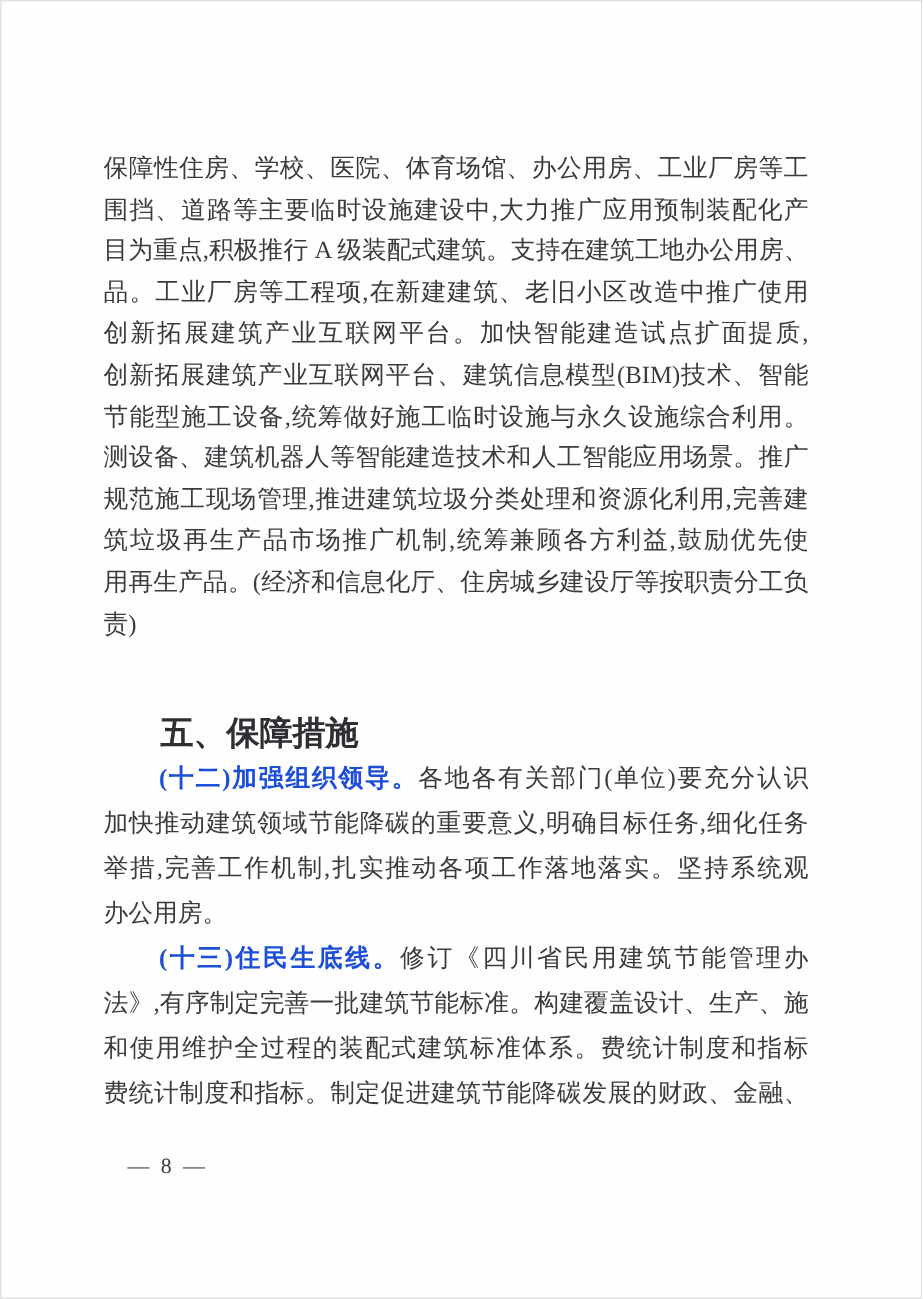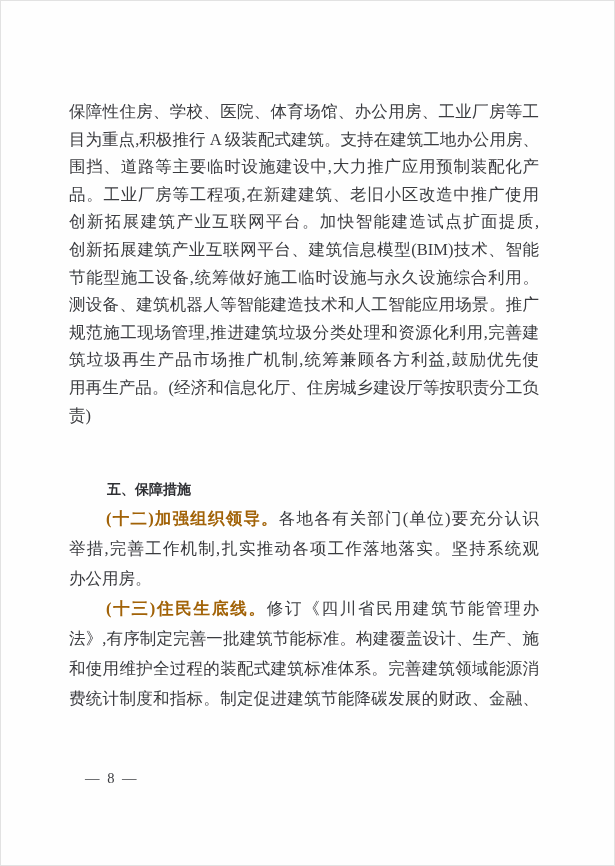--- a/index.html
+++ b/index.html
@@ -29,69 +29,70 @@
   }
   .p1 .line { height: 27.6px; line-height: 27.6px; }
   .sec2 .line { height: 30px; line-height: 30px; }
   .line.last { text-align-last: left; }
   .indent { text-indent: 37px; }
   .heading {
     margin-top: 45px;
     height: 30px;
     line-height: 30px;
     padding-left: 38px;
-    font-size: 14px;
+    font-size: 22px;
     font-weight: 700;
     color: #2e2f33;
     font-family: "Liberation Sans", "DejaVu Sans", sans-serif;
     text-align: center;
     text-align-last: left;
   }
-  .lead { font-weight: 700; color: #a16207; }
+  .lead { font-weight: 700; color: #1d4ed8; }
   .page-num {
     position: absolute;
     left: 84px;
     top: 769px;
     font-size: 14.5px;
     letter-spacing: 2px;
     color: #3a3b3f;
   }
 </style>
 </head>
 <body>
 
 <div class="page">
   <div class="text-col">
 
     <div class="p1">
       <div class="line">保障性住房、学校、医院、体育场馆、办公用房、工业厂房等工程项</div>
+      <div class="line">围挡、道路等主要临时设施建设中,大力推广应用预制装配化产</div>
       <div class="line">目为重点,积极推行 A 级装配式建筑。支持在建筑工地办公用房、</div>
-      <div class="line">围挡、道路等主要临时设施建设中,大力推广应用预制装配化产</div>
       <div class="line">品。工业厂房等工程项,在新建建筑、老旧小区改造中推广使用</div>
       <div class="line">创新拓展建筑产业互联网平台。加快智能建造试点扩面提质,</div>
       <div class="line">创新拓展建筑产业互联网平台、建筑信息模型(BIM)技术、智能监</div>
       <div class="line">节能型施工设备,统筹做好施工临时设施与永久设施综合利用。</div>
       <div class="line">测设备、建筑机器人等智能建造技术和人工智能应用场景。推广</div>
       <div class="line">规范施工现场管理,推进建筑垃圾分类处理和资源化利用,完善建</div>
       <div class="line">筑垃圾再生产品市场推广机制,统筹兼顾各方利益,鼓励优先使</div>
       <div class="line">用再生产品。(经济和信息化厅、住房城乡建设厅等按职责分工负</div>
       <div class="line last">责)</div>
     </div>
 
     <div class="heading">五、保障措施</div>
 
     <div class="sec2">
       <div class="line indent"><span class="lead">(十二)加强组织领导。</span><span>各地各有关部门(单位)要充分认识</span></div>
+      <div class="line">加快推动建筑领域节能降碳的重要意义,明确目标任务,细化任务</div>
       <div class="line">举措,完善工作机制,扎实推动各项工作落地落实。坚持系统观</div>
       <div class="line last">办公用房。</div>
     </div>
 
     <div class="sec2">
       <div class="line indent"><span class="lead">(十三)住民生底线。</span><span>修订《四川省民用建筑节能管理办</span></div>
       <div class="line">法》,有序制定完善一批建筑节能标准。构建覆盖设计、生产、施工</div>
-      <div class="line">和使用维护全过程的装配式建筑标准体系。完善建筑领域能源消</div>
+      <div class="line">和使用维护全过程的装配式建筑标准体系。费统计制度和指标</div>
       <div class="line">费统计制度和指标。制定促进建筑节能降碳发展的财政、金融、投</div>
     </div>
 
   </div>
 
   <div class="page-num">— 8 —</div>
 </div>
 
 </body></html>

